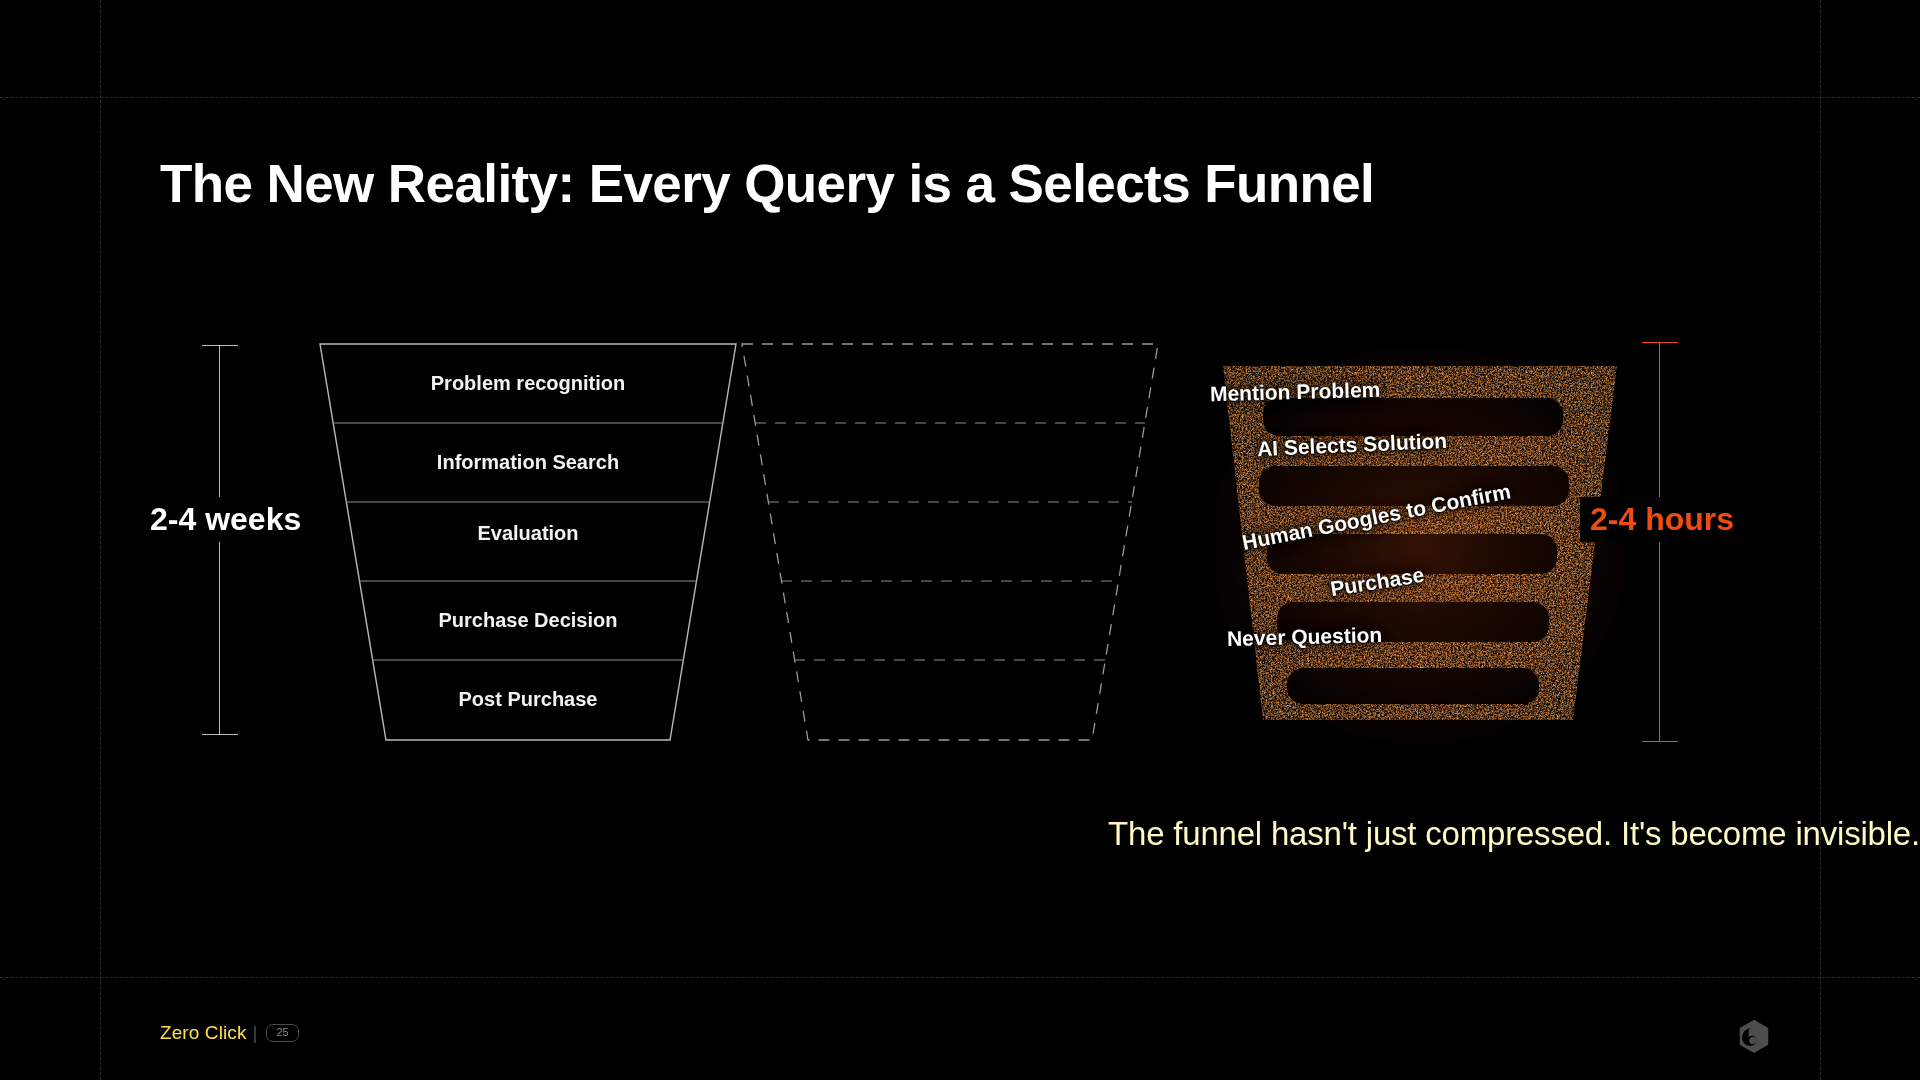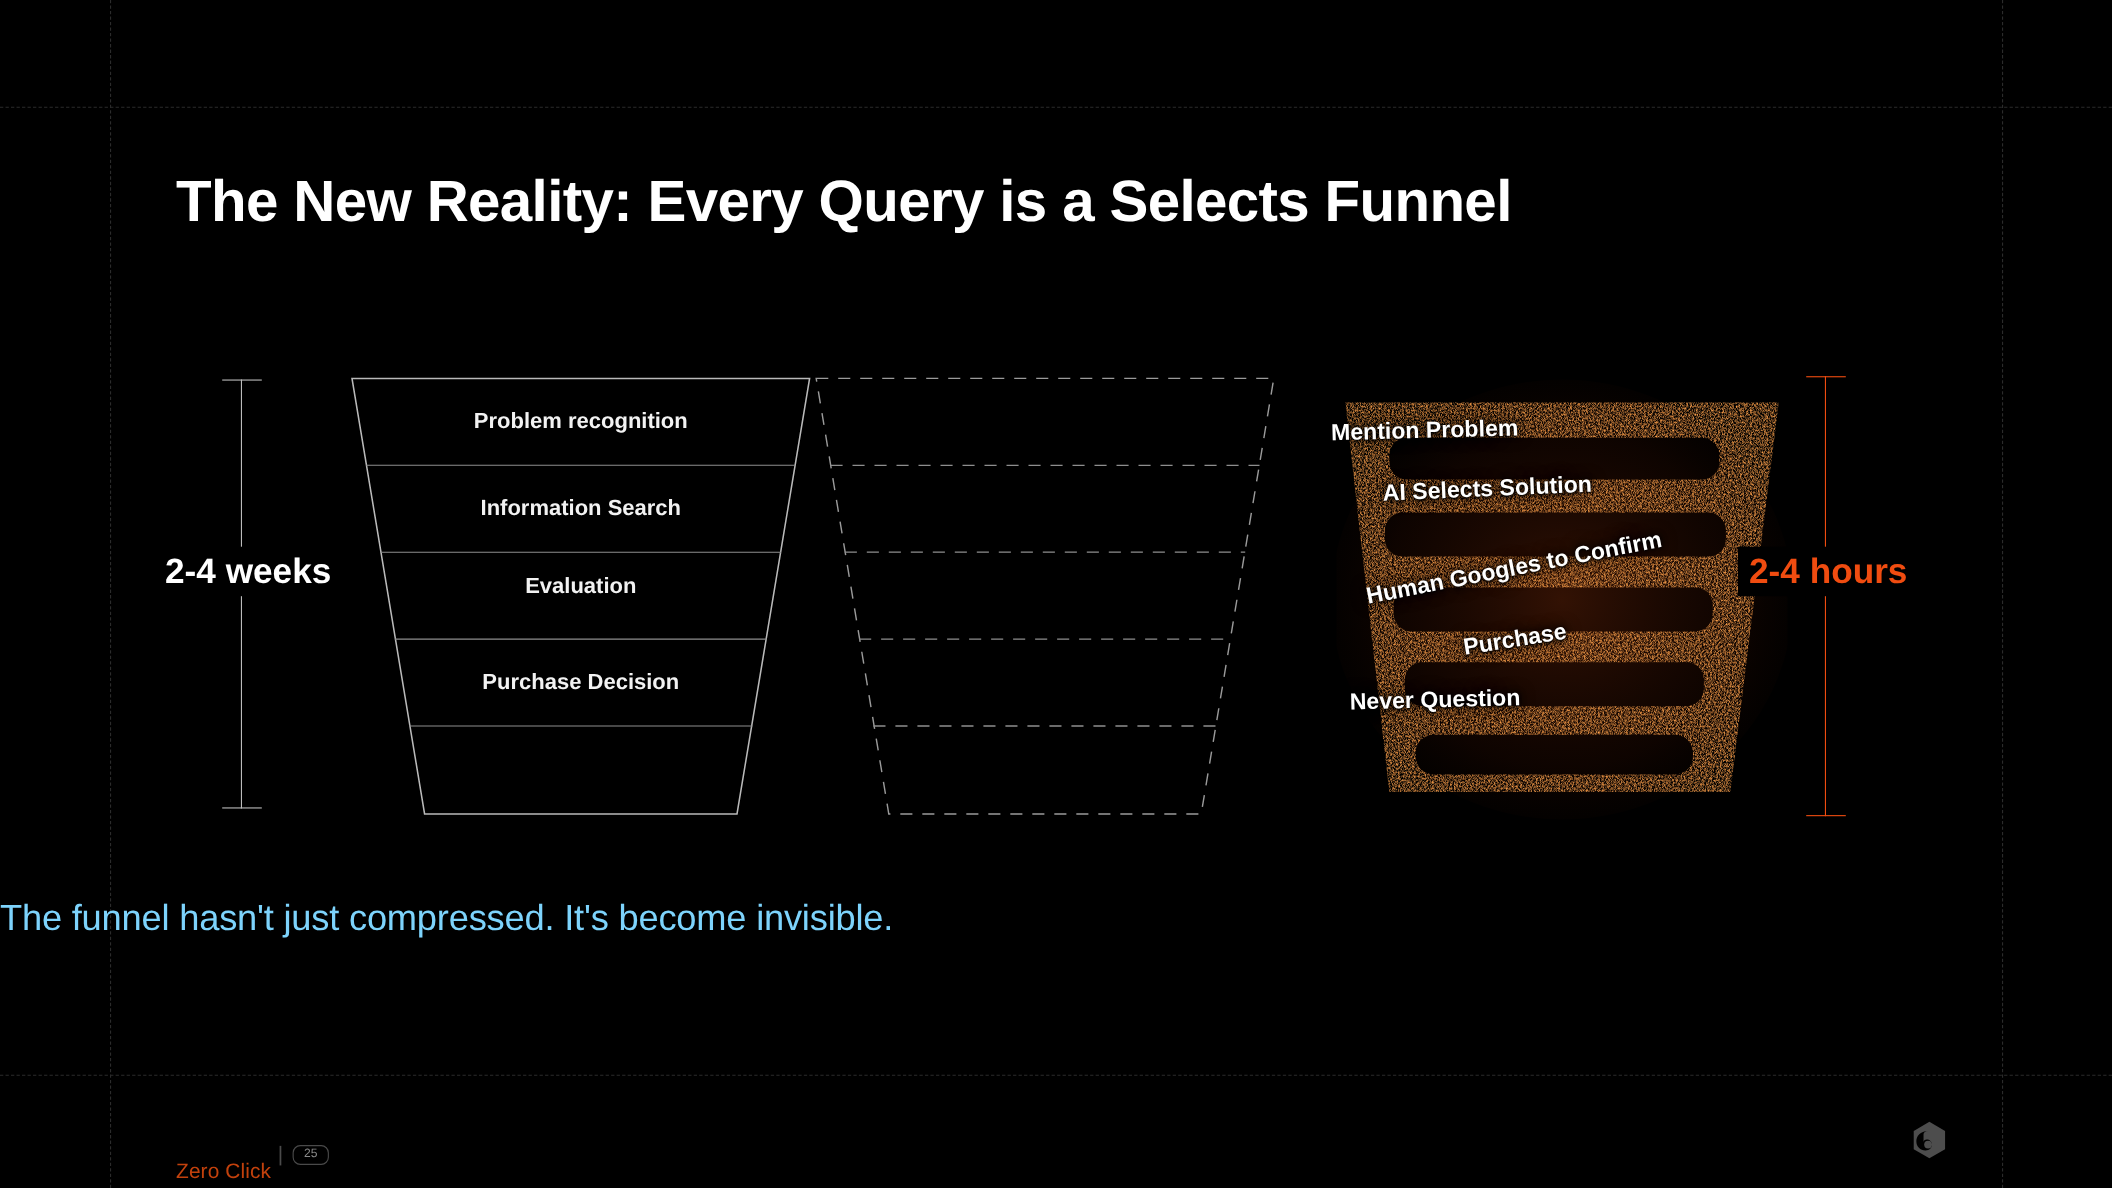--- a/index.html
+++ b/index.html
@@ -58,27 +58,27 @@
   
   .funnel-right{position:absolute;left:1215px;top:0px;width:410px;height:430px;}
   .noise{position:absolute;inset:0;}
   .rlbl{
     position:absolute;font-size:21px;font-weight:600;color:#ffffff;
     white-space:nowrap;text-shadow:0 0 14px #000,0 0 6px #000,0 1px 2px #000;
   }
 
   
   .caption{
-    position:absolute;left:0;right:0;top:815px;text-align:left;
-    font-size:33px;font-weight:400;color:#7dd3fc;letter-spacing:-0.2px;
+    position:absolute;left:0;right:0;top:815px;text-align:right;
+    font-size:33px;font-weight:400;color:#fef9c3;letter-spacing:-0.2px;
   }
 
   
   .footer{position:absolute;left:160px;top:1022px;display:flex;align-items:center;gap:0px;}
-  .footer .brand{font-size:19px;color:#c2410c;letter-spacing:0.1px;margin-top:33px;}
+  .footer .brand{font-size:19px;color:#fde047;letter-spacing:0.1px;}
   .footer .sep{color:#4a4a4a;font-size:19px;margin:0 9px 0 6px;}
   .footer .pagenum{
     font-size:11px;color:#8a8a8a;border:1px solid #4a4a4a;border-radius:7px;
     padding:2px 9px 3px;line-height:1;
   }
   .logo{position:absolute;left:1735px;top:1018px;width:38px;height:38px;opacity:.55;}
 </style>
 </head>
 <body>
 
@@ -104,20 +104,21 @@
         <polygon points="2,2 418,2 352,398 68,398" fill="none" stroke="#b9b9b9" stroke-width="1.4"></polygon>
         <line x1="15" y1="81" x2="405" y2="81" stroke="#8e8e8e" stroke-width="1"></line>
         <line x1="28" y1="160" x2="392" y2="160" stroke="#8e8e8e" stroke-width="1"></line>
         <line x1="41" y1="239" x2="379" y2="239" stroke="#8e8e8e" stroke-width="1"></line>
         <line x1="54" y1="318" x2="366" y2="318" stroke="#8e8e8e" stroke-width="1"></line>
       </svg>
       <div class="lbl" style="top:30px;">Problem recognition</div>
       <div class="lbl" style="top:109px;">Information Search</div>
       <div class="lbl" style="top:180px;">Evaluation</div>
       <div class="lbl" style="top:267px;">Purchase Decision</div>
+      <div class="lbl" style="top:346px;">Post Purchase</div>
     </div>
 
     <div class="funnel-mid">
       <svg viewBox="0 0 420 400" width="420" height="400">
         <polygon points="2,2 418,2 352,398 68,398" fill="none" stroke="#9a9a9a" stroke-width="1.3" stroke-dasharray="11 9"></polygon>
         <line x1="15" y1="81" x2="405" y2="81" stroke="#8e8e8e" stroke-width="1.2" stroke-dasharray="11 9"></line>
         <line x1="28" y1="160" x2="392" y2="160" stroke="#8e8e8e" stroke-width="1.2" stroke-dasharray="11 9"></line>
         <line x1="41" y1="239" x2="379" y2="239" stroke="#8e8e8e" stroke-width="1.2" stroke-dasharray="11 9"></line>
         <line x1="54" y1="318" x2="366" y2="318" stroke="#8e8e8e" stroke-width="1.2" stroke-dasharray="11 9"></line>
       </svg>

